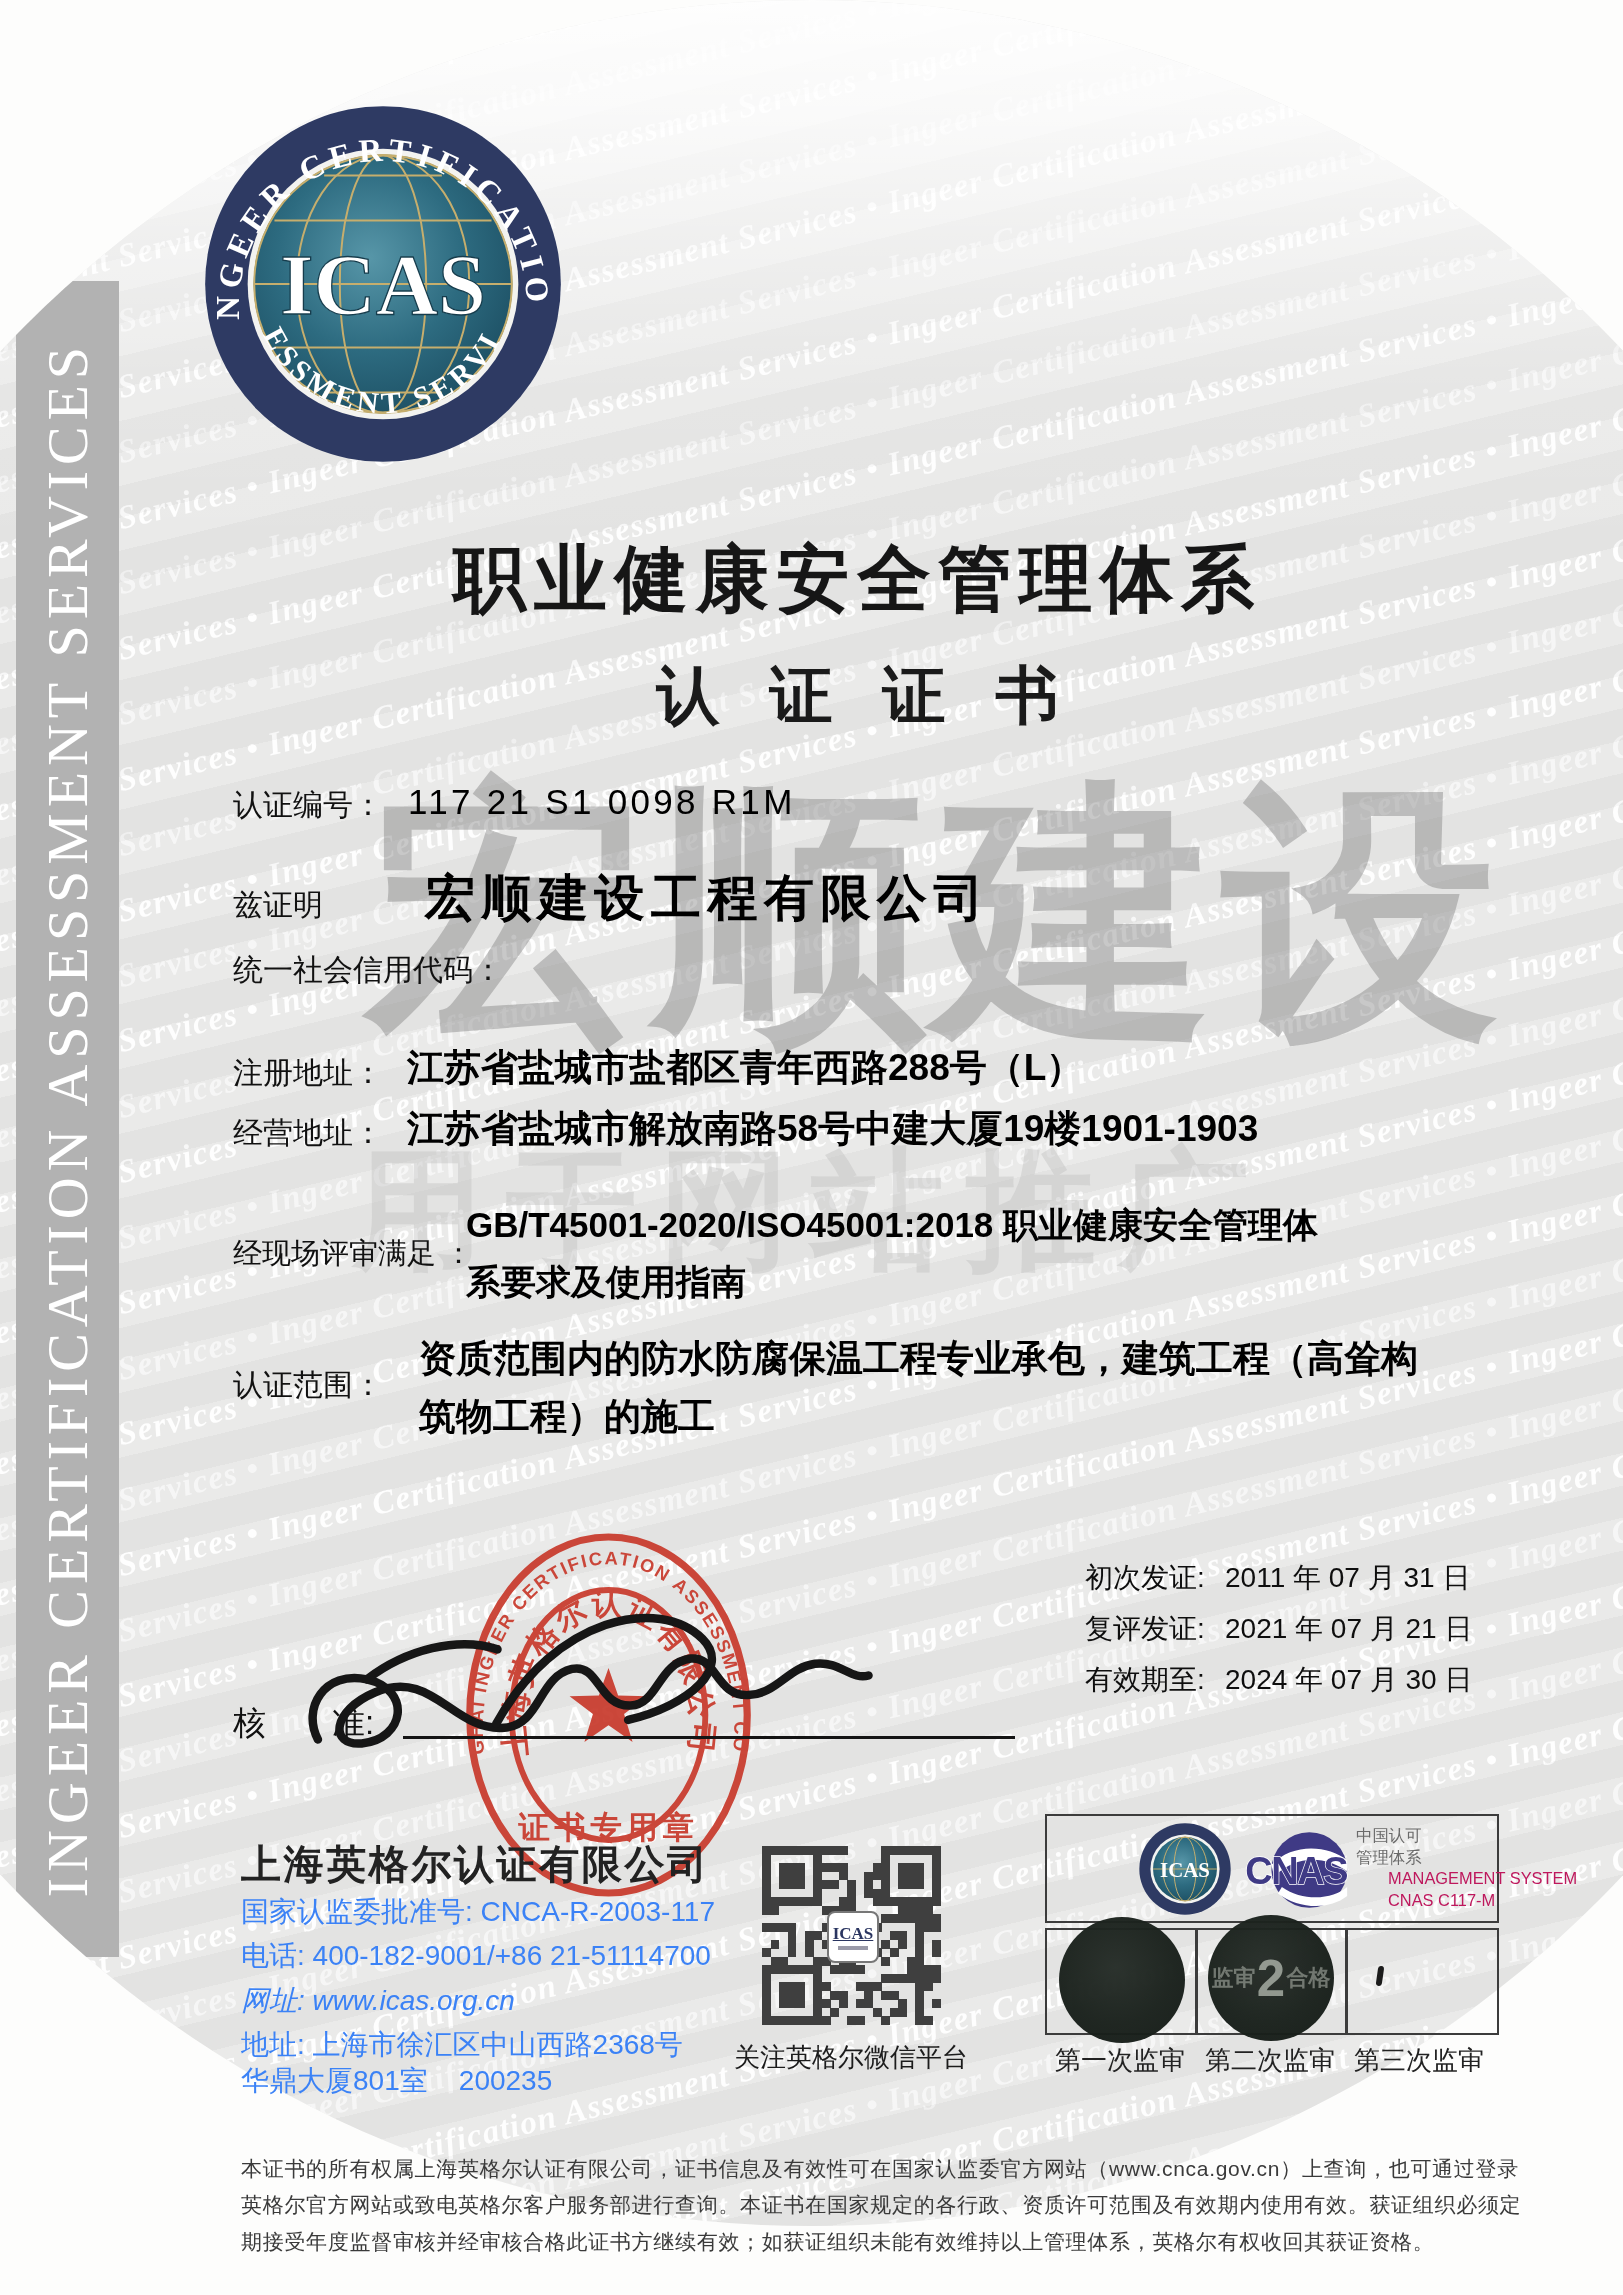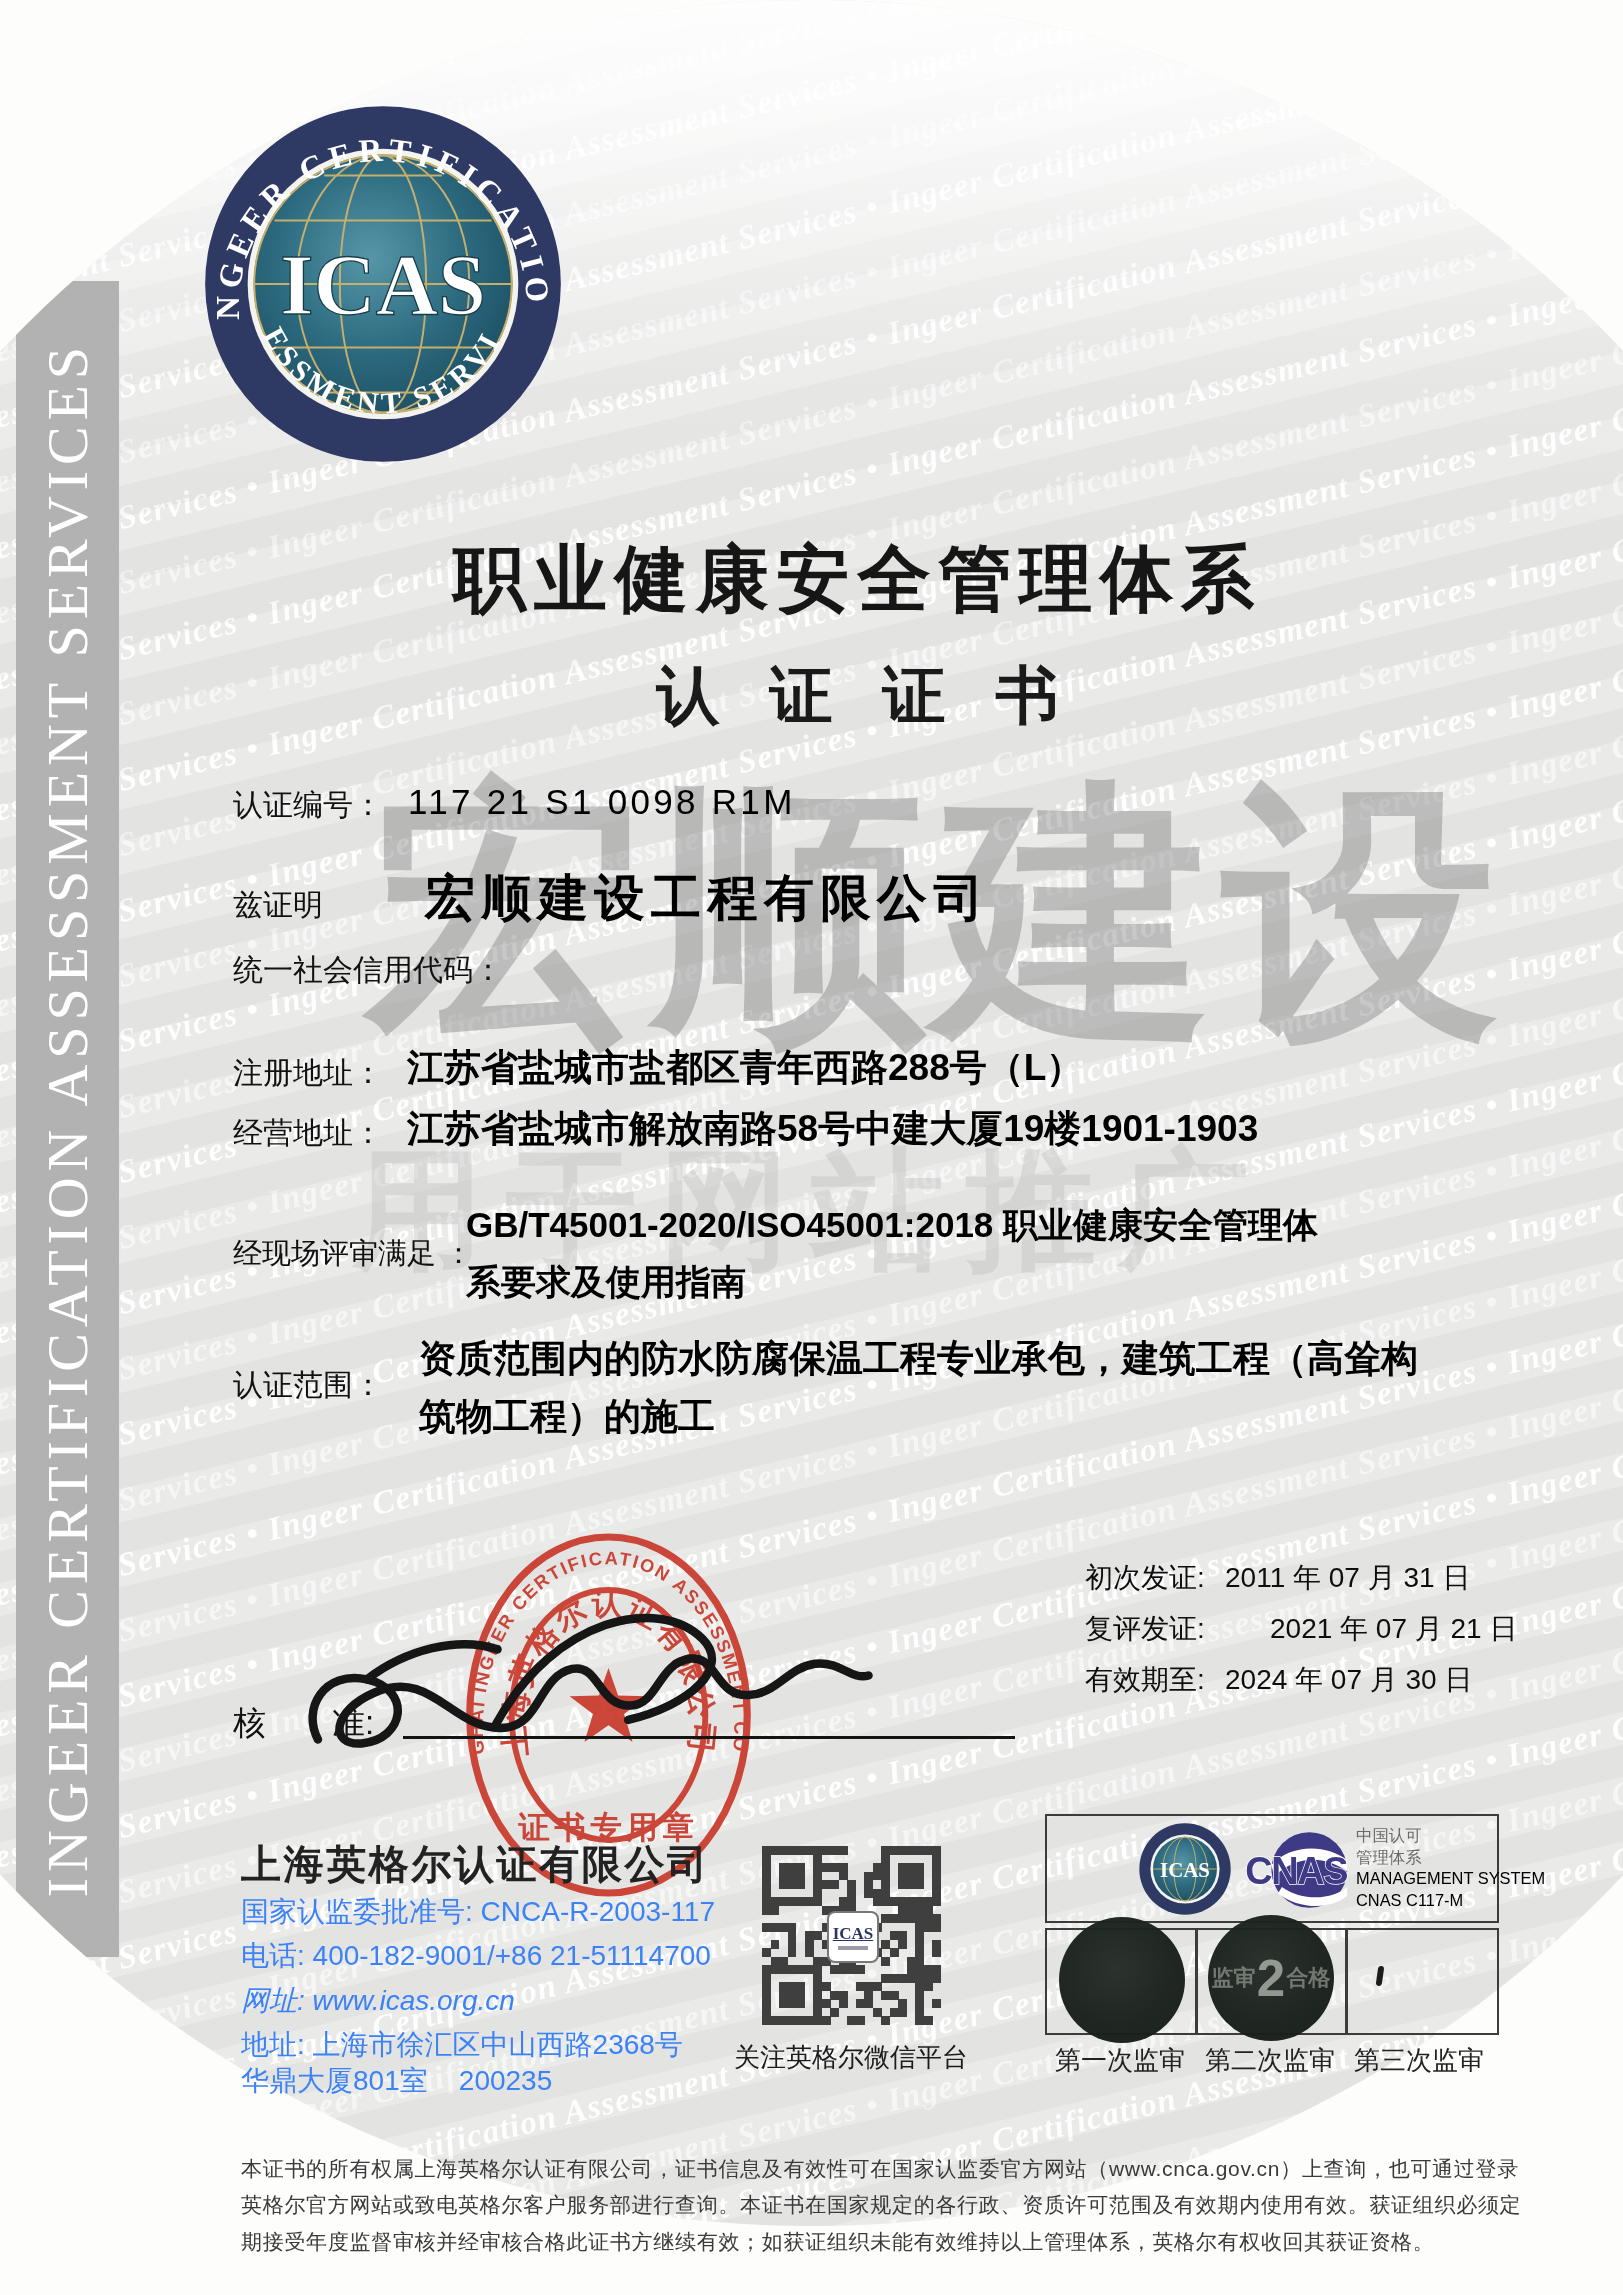--- a/index.html
+++ b/index.html
@@ -78,21 +78,21 @@
       color:#2a3560;text-decoration:underline;}
   #qr-logo-bar{width:30px;height:4.6px;background:#9a9aa8;margin-top:2px;}
   #qr-caption{position:absolute;left:707px;top:2040px;width:288px;text-align:center;
       font-size:26px;color:#1c1c1c;}
   
   .acc-box{position:absolute;left:1045px;width:450px;border:2.6px solid #3c3c3c;}
   #acc-box1{top:1814px;height:105px;}
   #acc-box2{top:1928px;height:103px;}
   .cell-div{position:absolute;top:0;width:2.6px;height:100%;background:#3c3c3c;}
   #acc-text{position:absolute;left:1356px;top:1825px;line-height:21.6px;color:#6a6a6a;font-size:16.4px;}
-  #acc-text .dark{color:#000000;}
+  #acc-text .dark{color:#be185d;margin-left:32px;}
   #acc-text div{white-space:nowrap;}
   #small-seal{position:absolute;left:1138px;top:1822px;}
   #cnas-svg{position:absolute;left:1244px;top:1824px;}
   .audit-stamp{position:absolute;width:126px;height:126px;border-radius:50%;
       background:radial-gradient(circle at 45% 40%, #262d28 0%, #1a211c 55%, #141a16 100%);
       opacity:0.97;display:flex;align-items:center;justify-content:center;}
   #audit-stamp1{left:1059px;top:1917px;}
   #audit-stamp2{left:1208px;top:1915px;}
   #stamp2-inner{display:flex;align-items:center;color:rgba(178,184,174,0.55);
       font-weight:bold;white-space:nowrap;}
@@ -216,21 +216,21 @@
   <div class="val bold" id="std-line1">GB/T45001-2020/ISO45001:2018 职业健康安全管理体</div>
   <div class="val bold" id="std-line2">系要求及使用指南</div>
 
   <div class="lbl" id="scope-label">认证范围：</div>
   <div class="val bold" id="scope-line1">资质范围内的防水防腐保温工程专业承包，建筑工程（高耸构</div>
   <div class="val bold" id="scope-line2">筑物工程）的施工</div>
 
   <div class="date-lbl" style="top:1559px;">初次发证:</div>
   <div class="date-val" style="top:1559px;">2011 年 07 月 31 日</div>
   <div class="date-lbl" style="top:1610px;">复评发证:</div>
-  <div class="date-val" style="top:1610px;margin-left:45px;">2021 年 07 月 21 日</div>
+  <div class="date-val" style="top:1610px;">2021 年 07 月 21 日</div>
   <div class="date-lbl" style="top:1661px;">有效期至:</div>
   <div class="date-val" style="top:1661px;">2024 年 07 月 30 日</div>
 
   <div class="lbl" id="approve-label">核　　准:</div>
 
   <svg id="stamp-svg" width="301" height="380" viewBox="0 0 460 580">
     <defs>
       <path id="stampArc" d="M 40,348 A 192,252 0 1 1 420,348" fill="none"></path>
       <path id="stampInnerArc" d="M 104,334 A 128,168 0 1 1 356,334" fill="none"></path>
     </defs>

